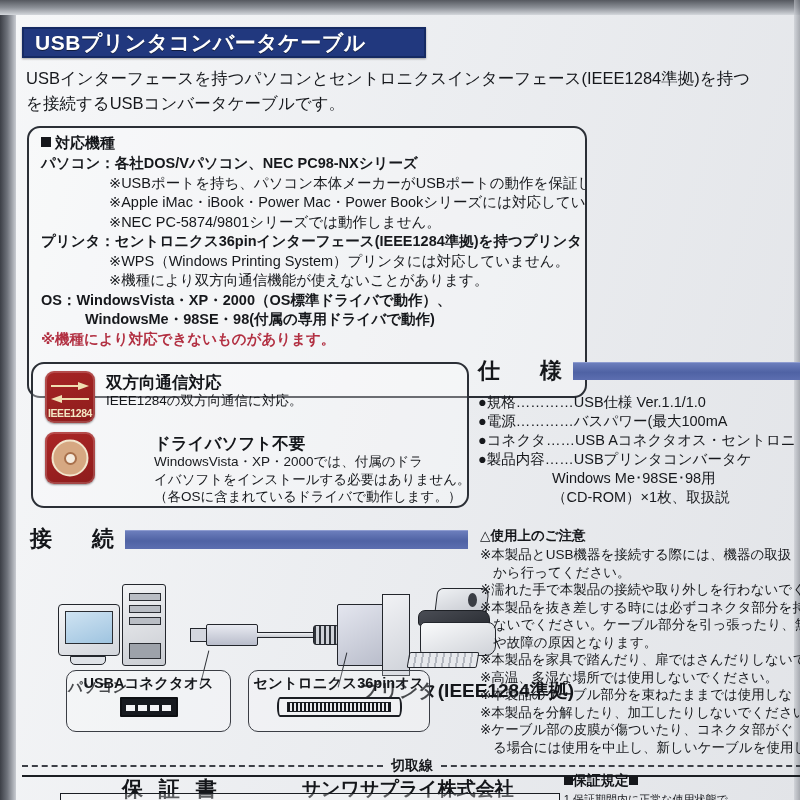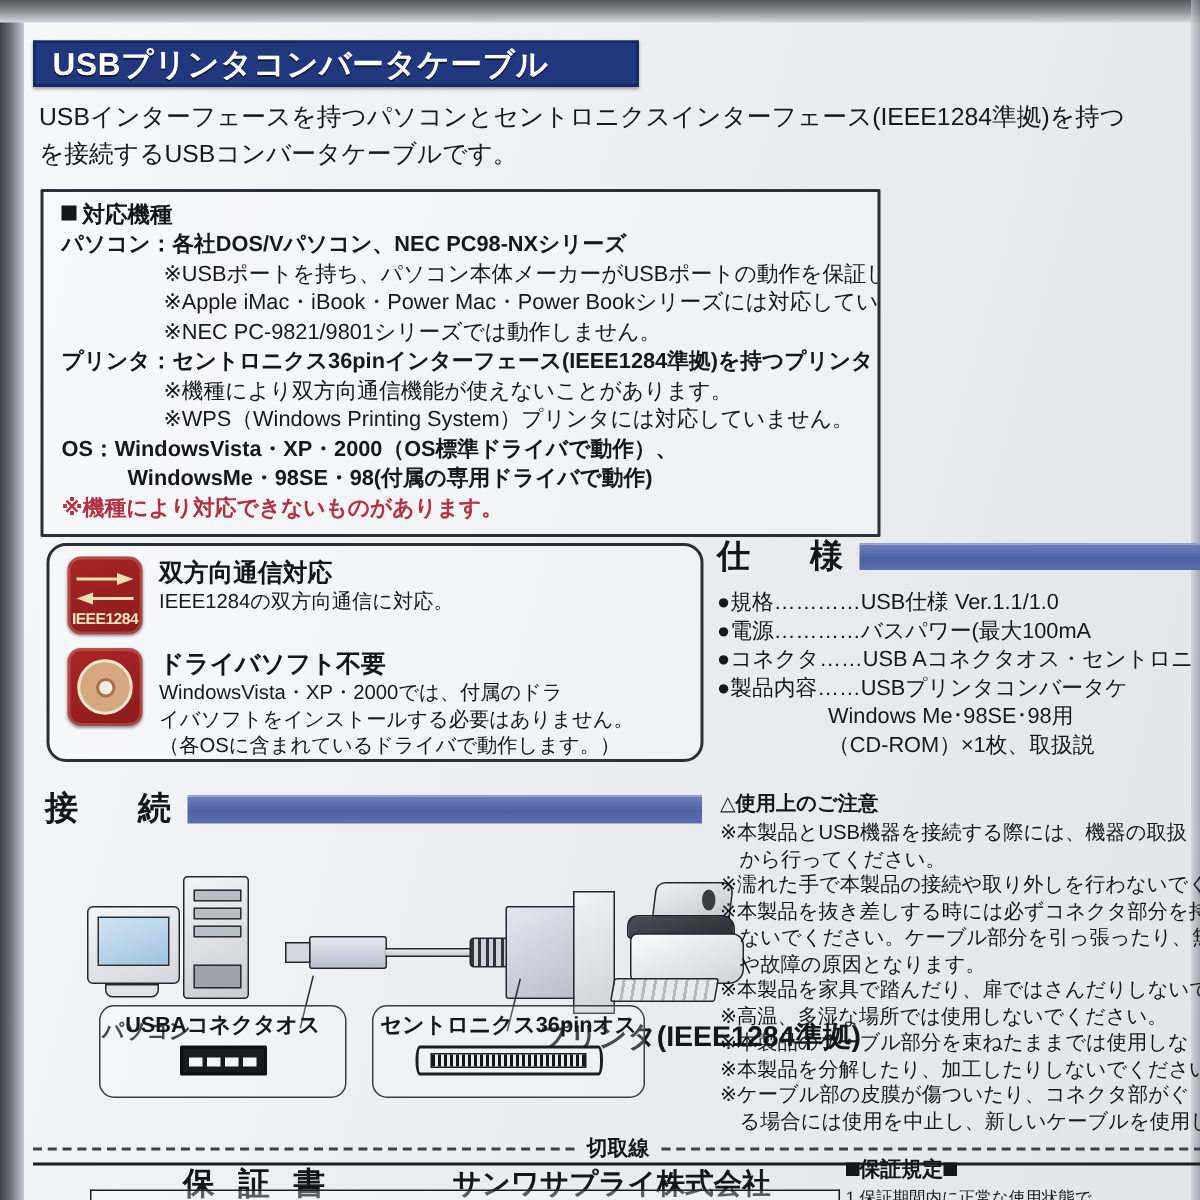--- a/index.html
+++ b/index.html
@@ -68,23 +68,23 @@
     color: #16181c;
     line-height: 25px;
     white-space: nowrap;
     font-weight: 500;
   }
 
   
   .compat-box {
     position: absolute;
     left: 27px; top: 126px;
-    width: 560px; height: 232px;
+    width: 560px; height: 272px;
     border: 2px solid #2b2f36;
-    border-radius: 1px;
+    border-radius: 13px;
     background: rgba(255,255,255,0.30);
     overflow: hidden;
   }
   .compat-inner { padding: 6px 0 0 12px; }
   .sec-head {
     font-size: 15px; font-weight: bold; color: #14161a;
     margin-bottom: 1px; white-space: nowrap;
   }
   .row { font-size: 14.5px; color: #16181c; line-height: 19.5px; white-space: nowrap; }
   .row.b { font-weight: bold; }
@@ -99,21 +99,21 @@
     left: 31px; top: 362px;
     width: 438px; height: 146px;
     border: 2px solid #2b2f36;
     border-radius: 13px;
     background: rgba(255,255,255,0.30);
   }
   .feat {
     display: flex; align-items: flex-start;
     padding: 7px 0 0 12px;
   }
-  .feat + .feat { padding-top: 9px; }
+  .feat + .feat { padding-top: 9px; gap: 48px; }
   .feat-icon {
     width: 50px; height: 52px; flex: 0 0 50px;
     border-radius: 9px;
     margin-right: 11px;
     position: relative;
     box-shadow: inset 0 0 0 2px rgba(255,255,255,.18), 0 1px 2px rgba(0,0,0,.4);
   }
   .icon-ieee { background: linear-gradient(160deg,#a72525 0%, #8d1c1c 100%); }
   .icon-cd   { background: linear-gradient(160deg,#ab2626 0%, #8d1c1c 100%); }
 
@@ -361,24 +361,24 @@
 
   <div class="compat-box">
     <div class="compat-inner">
       <div class="sec-head">
         <span class="sq"></span><span>対応機種</span>
       </div>
       <div id="compat-rows">
           <div class="row b">パソコン：各社DOS/Vパソコン、NEC PC98-NXシリーズ</div>
           <div class="row ind1">※USBポートを持ち、パソコン本体メーカーがUSBポートの動作を保証している機種。</div>
           <div class="row ind1">※Apple iMac・iBook・Power Mac・Power Bookシリーズには対応していません。</div>
-          <div class="row ind1">※NEC PC-9821/9801シリーズでは動作しません。</div>
+          <div class="row ind1">※NEC PC-5874/9801シリーズでは動作しません。</div>
           <div class="row b">プリンタ：セントロニクス36pinインターフェース(IEEE1284準拠)を持つプリンタ</div>
+          <div class="row ind1">※WPS（Windows Printing System）プリンタには対応していません。</div>
           <div class="row ind1">※機種により双方向通信機能が使えないことがあります。</div>
-          <div class="row ind1">※WPS（Windows Printing System）プリンタには対応していません。</div>
           <div class="row b">OS：WindowsVista・XP・2000（OS標準ドライバで動作）、</div>
           <div class="row b ind2">WindowsMe・98SE・98(付属の専用ドライバで動作)</div>
           <div class="row red">※機種により対応できないものがあります。</div>
         </div>
     </div>
   </div>
 
   <div class="feature-box">
 
     <div class="feat">

